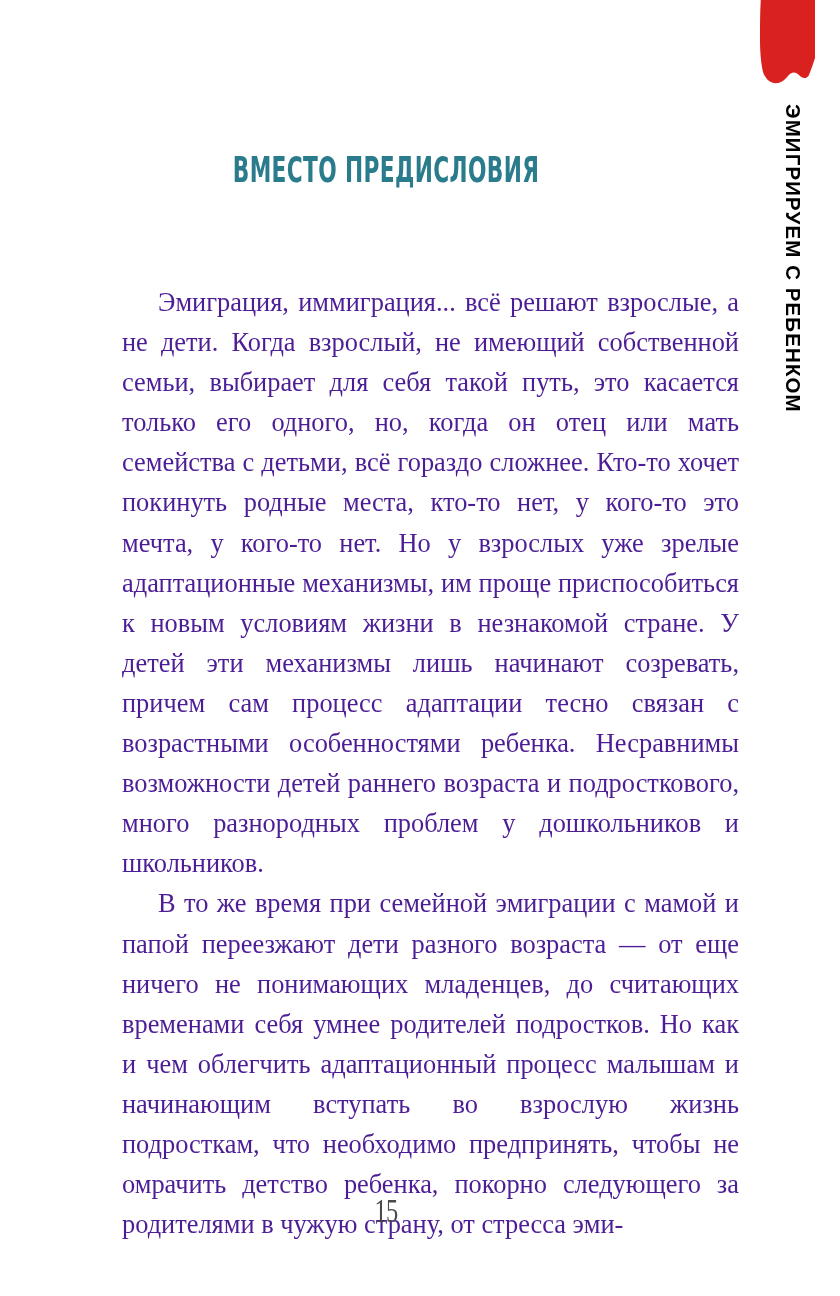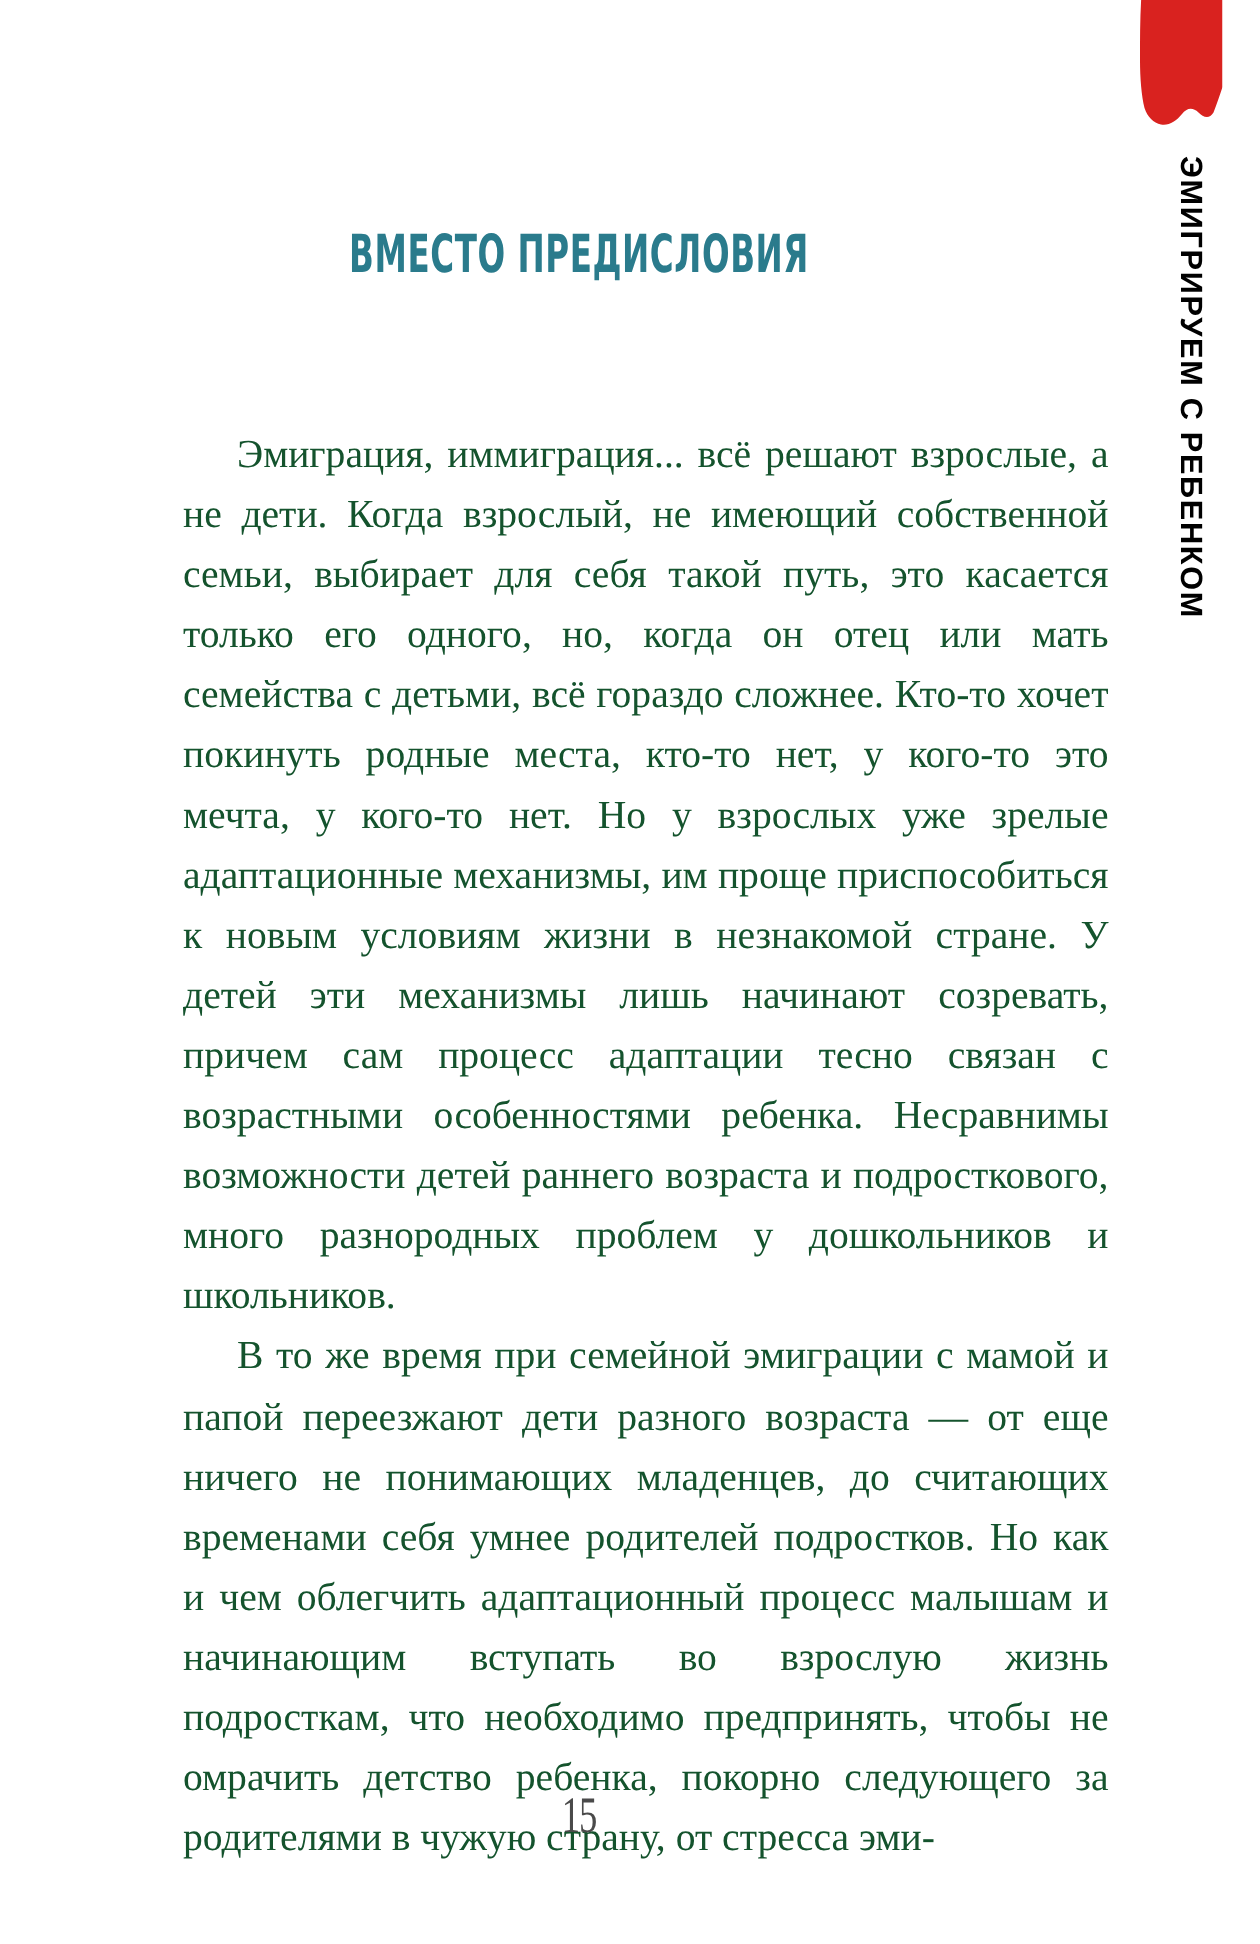--- a/index.html
+++ b/index.html
@@ -88,21 +88,21 @@
   }
   .para {
     margin: 0;
     text-align: justify;
     text-justify: inter-word;
     text-indent: 36px;
     font-size: 26.4px;
     line-height: 40.1px;
     hyphens: manual;
     -webkit-hyphens: manual;
-    color: #14532d;
+    color: #4c1d95;
   }
   .para + .para { margin-top: 0; }
 
   
   .folio {
     position: absolute;
     top: 1192px;
     left: 0;
     width: 772px;
     text-align: center;

